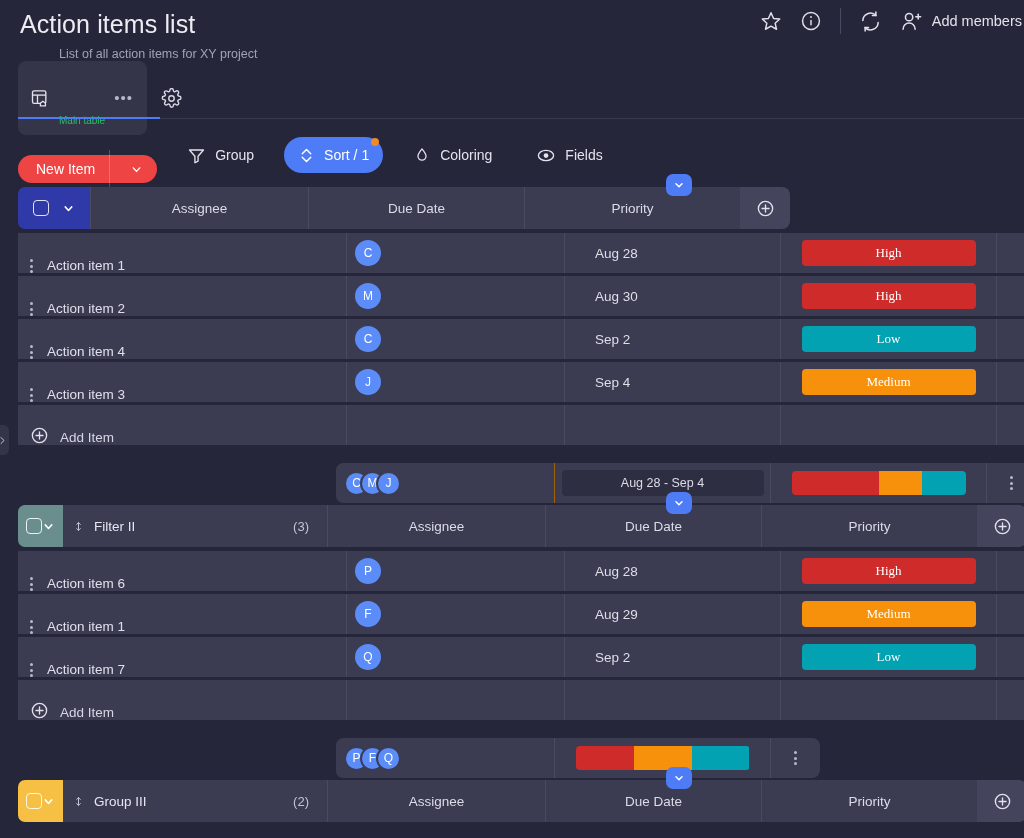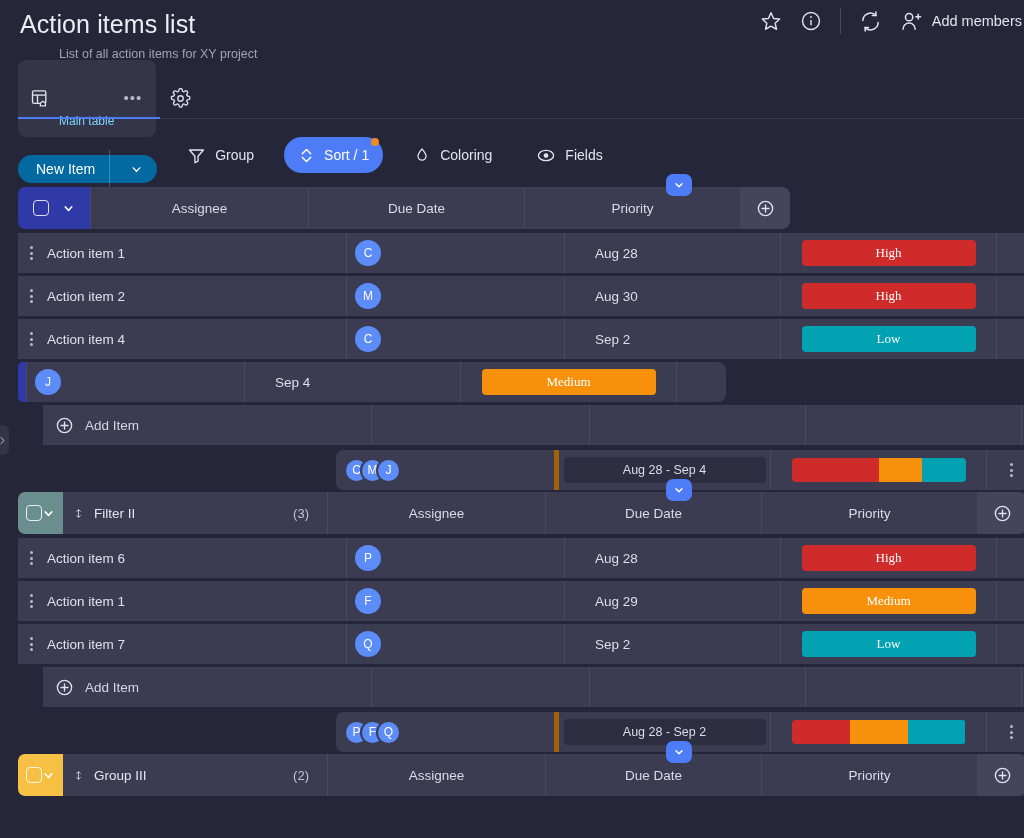--- a/index.html
+++ b/index.html
@@ -24,30 +24,30 @@
   .ic-btn { display: flex; align-items: center; justify-content: center; cursor: pointer; }
   .vsep { width: 1px; height: 26px; background: #4a4a60; }
   .add-member { display: flex; align-items: center; gap: 9px; font-size: 14.5px; color: #e2e2ec; white-space: nowrap; cursor: pointer; }
 
   
   .tabbar { position: relative; margin: 16px 0 0 18px; display: flex; align-items: center; gap: 14px; height: 42px; }
   .tab {
     display: flex; align-items: center; gap: 9px;
     background: #353549; border-radius: 8px; padding: 9px 14px 9px 12px; cursor: pointer;
   }
-  .tab-label { font-size: 12px; color: #7dd3fc; margin-top: 45px; }
+  .tab-label { font-size: 10px; color: #22c55e; margin-top: 45px; }
   .tab-dots { color: #b6b6c8; font-size: 15px; letter-spacing: 1px; line-height: 8px; }
   .tab-underline { position: absolute; left: 0; bottom: 0; width: 142px; height: 2px; background: #4d7cf6; }
   .tabbar-rule { position: absolute; left: 0; bottom: 0; width: 1006px; height: 1px; background: #3a3a4e; }
   .gear { cursor: pointer; display: flex; }
 
   
   .toolbar { display: flex; align-items: center; gap: 6px; margin: 16px 0 0 18px; height: 40px; }
   .newitem {
-    display: flex; align-items: center; background: #0369a1; border-radius: 19px;
+    display: flex; align-items: center; background: #ef4444; border-radius: 19px;
     height: 28px; padding: 0 8px 0 18px; gap: 14px; cursor: pointer; margin-top: 28px;
   }
   .newitem-label { font-size: 14px; color: #fff; }
   .newitem-div { width: 1px; height: 38px; background: rgba(255,255,255,.22); }
   .tb-item {
     display: flex; align-items: center; gap: 9px; height: 36px;
     padding: 0 14px; border-radius: 18px; cursor: pointer; font-size: 14px; color: #e3e3ed;
     margin-left: 10px;
   }
   .tb-item.active { background: #4d7cf6; color: #fff; position: relative; }
@@ -85,21 +85,21 @@
   .c-due { flex: 0 0 216px; }
   .c-prio { flex: 0 0 216px; }
   .ghdr-plus {
     flex: 0 0 50px; background: #44445c; border-radius: 0 8px 8px 0;
     display: flex; align-items: center; justify-content: center; cursor: pointer;
   }
 
   
   .accent { width: 8px; margin-left: 18px; border-radius: 5px 0 0 5px; }
   .cell-name {
-    flex: 0 0 328px; background: #3b3b52; display: flex; align-items: center; gap: 14px;
+    flex: 0 0 328px; background: #3b3b52; display: flex; align-items: flex-end; gap: 14px;
     padding-left: 12px; font-size: 13.5px; color: #e0e0ec;
   }
   .cell {
     background: #3b3b52; display: flex; align-items: center;
     border-left: 1px solid #4a4a60; font-size: 13.5px; color: #dfdfea;
   }
   .cell.assignee { flex: 0 0 218px; padding-left: 8px; }
   .cell.due { flex: 0 0 216px; padding-left: 30px; }
   .cell.prio { flex: 0 0 216px; justify-content: center; font-family: Liberation Serif, serif; }
   .cell.tail { flex: 0 0 50px; border-radius: 0 8px 8px 0; border-left: 1px solid #4a4a60; }
@@ -109,29 +109,29 @@
     display: flex; align-items: center; justify-content: center; font-size: 12px; flex: none;
   }
   .pill {
     width: 174px; height: 26px; border-radius: 4px; display: flex;
     align-items: center; justify-content: center; font-size: 13px; color: #fff;
   }
   .dots-v { display: flex; flex-direction: column; gap: 2.5px; align-items: center; cursor: pointer; }
   .dots-v i { width: 3px; height: 3px; border-radius: 50%; background: #b9b9cc; display: block; }
 
   
-  .addrow { display: flex; align-items: stretch; height: 40px; margin-bottom: 5px; padding-left: 25px; }
+  .addrow { display: flex; align-items: stretch; height: 40px; margin-bottom: 18px; }
   .addrow .cell-name { gap: 11px; color: #d6d6e4; cursor: pointer; }
 
   
   .sumrow { display: flex; align-items: stretch; height: 40px; margin-bottom: 0; }
   .sum-pad { flex: 0 0 336px; }
   .sum-cell { background: #3b3b52; display: flex; align-items: center; }
   .sum-assignee { flex: 0 0 218px; border-radius: 7px 0 0 7px; padding-left: 8px; }
-  .sum-due { flex: 0 0 216px; border-left: 5px solid #a16207; justify-content: center; }
+  .sum-due { flex: 0 0 216px; border-left: 1px solid #a16207; justify-content: center; }
   .sum-prio { flex: 0 0 216px; border-left: 1px solid #4a4a60; justify-content: center; }
   .sum-tail { flex: 0 0 50px; border-left: 1px solid #4a4a60; border-radius: 0 8px 8px 0; justify-content: center; }
   .stack { display: flex; }
   .stack .avatar { border: 2px solid #3b3b52; width: 25px; height: 25px; }
   .stack .avatar + .avatar { margin-left: -9px; }
   .datepill {
     width: 202px; height: 26px; background: #2e2e42; border-radius: 4px;
     display: flex; align-items: center; justify-content: center; font-size: 12.5px; color: #dcdce8;
   }
   .progress { width: 174px; height: 24px; border-radius: 4px; overflow: hidden; display: flex; }
@@ -343,20 +343,28 @@
             <span class="avatar">C</span>
           </div>
           <div class="cell due">Sep 2</div>
           <div class="cell prio">
             <span class="pill" style="background:#03a2b2">Low</span>
           </div>
           <div class="cell tail"></div>
         </div>
         <div class="grow">
           <div class="accent" style="background:#2f3aa8"></div>
+          <div class="cell-name">
+            <div class="dots-v">
+              <i></i>
+              <i></i>
+              <i></i>
+            </div>
+            <span>Action item 3</span>
+          </div>
           <div class="cell assignee">
             <span class="avatar">J</span>
           </div>
           <div class="cell due">Sep 4</div>
           <div class="cell prio">
             <span class="pill" style="background:#f7900b">Medium</span>
           </div>
           <div class="cell tail"></div>
         </div>
         <div class="addrow">
@@ -517,23 +525,20 @@
         </div>
         <div class="sumrow">
           <div class="sum-pad"></div>
           <div class="sum-cell sum-assignee">
             <span class="stack">
               <span class="avatar">P</span>
               <span class="avatar">F</span>
               <span class="avatar">Q</span>
             </span>
           </div>
-          <div class="sum-cell sum-due">
-            <span class="datepill">Aug 28 - Sep 2</span>
-          </div>
           <div class="sum-cell sum-prio">
             <span class="progress">
               <span style="flex:0 0 33.4%;background:#cf2b2b"></span>
               <span style="flex:0 0 33.3%;background:#f7900b"></span>
               <span style="flex:0 0 33.3%;background:#03a2b2"></span>
             </span>
           </div>
           <div class="sum-cell sum-tail">
             <div class="dots-v">
               <i></i>

